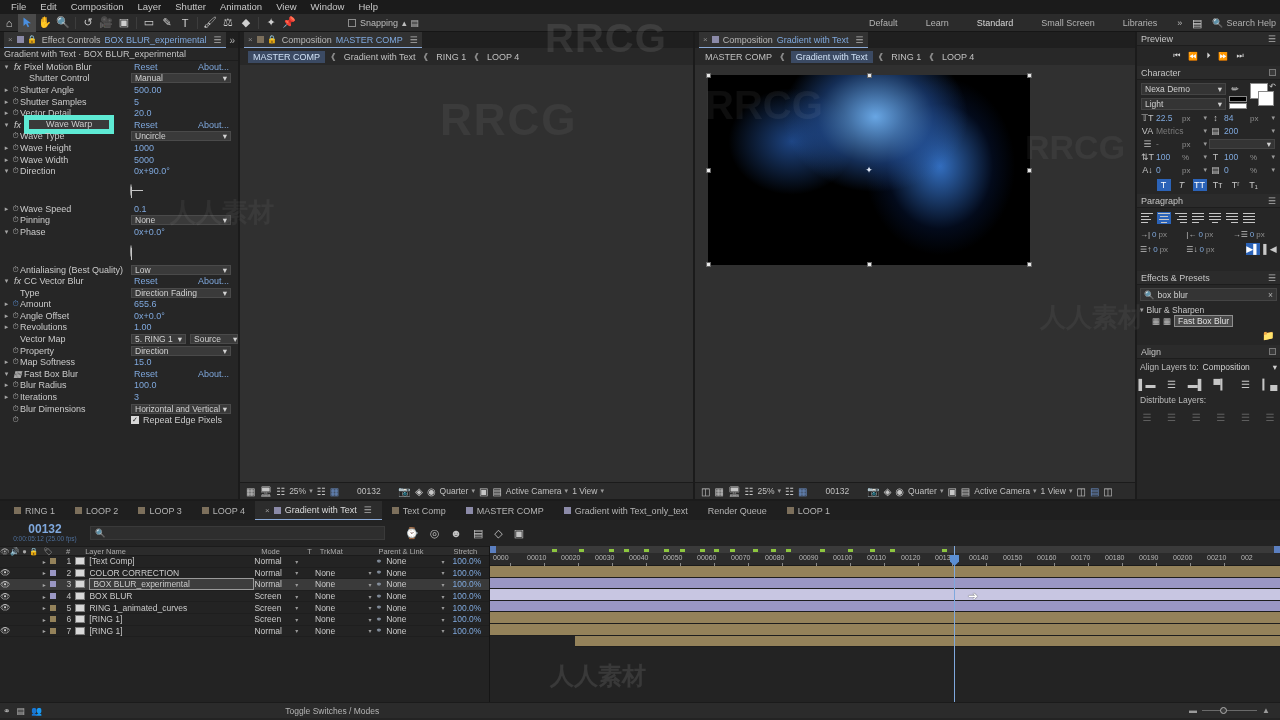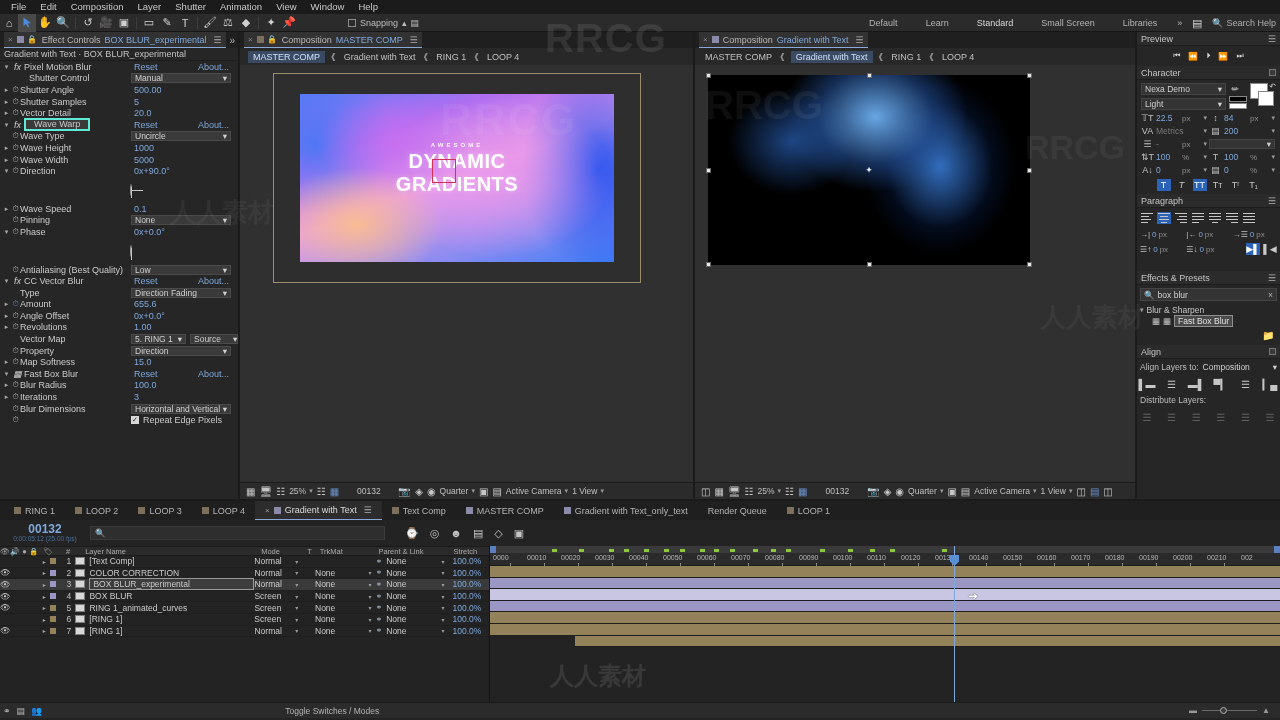--- a/index.html
+++ b/index.html
@@ -44,21 +44,21 @@
   .lockico{font-size:8px;color:#9a9a9a;}
   .hamb{font-size:9px;color:#b0b0b0;margin-left:3px;}
   .ptabs-right{position:absolute;right:3px;font-size:10px;color:#b0b0b0;}
   .ecsub{height:13px;line-height:13px;font-size:9px;color:#c2c2c2;padding-left:4px;background:#262626;border-bottom:1px solid #1d1d1d;}
   .eclist{flex:1;overflow:hidden;background:#262626;}
   .ecrow{display:flex;align-items:center;height:11.6px;font-size:9px;padding-left:2px;position:relative;}
   .ecrow .tw{width:9px;text-align:center;color:#a5a5a5;font-size:7px;}
   .ecrow .sw{width:9px;text-align:center;color:#b9b9b9;font-size:8px;}
   .ecrow .fx{width:13px;color:#cfcfcf;font-style:italic;font-size:9px;text-align:center;}
   .ecrow .nm{color:#cbcbcb;white-space:nowrap;overflow:hidden;}
-  .ecrow .nm.boxed{border:2px solid #5eead4;background:#3a3a3a;padding:0 8px;line-height:9px;}
+  .ecrow .nm.boxed{border:5px solid #5eead4;background:#3a3a3a;padding:0 17px;line-height:9px;}
   .ecrow .reset{position:absolute;left:134px;color:#7fa8dd;}
   .ecrow .about{position:absolute;left:198px;color:#7fa8dd;}
   .ecrow .val{position:absolute;left:134px;color:#7fa8dd;}
   .ecdd{position:absolute;left:131px;width:100px;height:10px;background:#3a3a3a;border:1px solid #4a4a4a;font-size:8.5px;color:#d2d2d2;display:flex;align-items:center;justify-content:space-between;padding:0 3px;}
   .ecdd.w2{width:55px;}
   .ecdd.w3{left:190px;width:48px;gap:12px;}
   .dial{width:26px;height:26px;border-radius:50%;border:1px solid #9a9a9a;position:relative;}
   .dial .hand{position:absolute;background:#c6c6c6;}
   .ckwrap{position:absolute;left:131px;display:flex;align-items:center;gap:4px;font-size:9px;color:#cbcbcb;}
   .ckbox{width:8px;height:8px;background:#d8d8d8;color:#2a2a2a;font-size:7px;line-height:8px;text-align:center;}
@@ -517,30 +517,20 @@
       <div class="breadcrumb">
         <span class="bcchip">MASTER COMP</span>
         <span class="bcsep">❰</span>
         <span class="bcchip plain">Gradient with Text</span>
         <span class="bcsep">❰</span>
         <span class="bcchip plain">RING 1</span>
         <span class="bcsep">❰</span>
         <span class="bcchip plain">LOOP 4</span>
       </div>
       <div class="vstage">
-        <div class="compframe">
-          <div class="compimg">
-            <div class="ctext">
-              <div class="sm">AWESOME</div>
-              <div class="lg">DYNAMIC</div>
-              <div class="lg">GRADIENTS</div>
-            </div>
-            <div class="anchorbox"></div>
-          </div>
-        </div>
         <div class="wm" style="left:200px;top:30px;font-size:44px;letter-spacing:2px;">RRCG</div>
       </div>
       <div class="vbar">
         <span class="ic">▦</span>
         <span class="ic">🖥</span>
         <span class="ic">☷</span>
         <span class="dd">
             <b style="font-weight:normal">25%</b>
             <span class="car">▾</span>
           </span>

